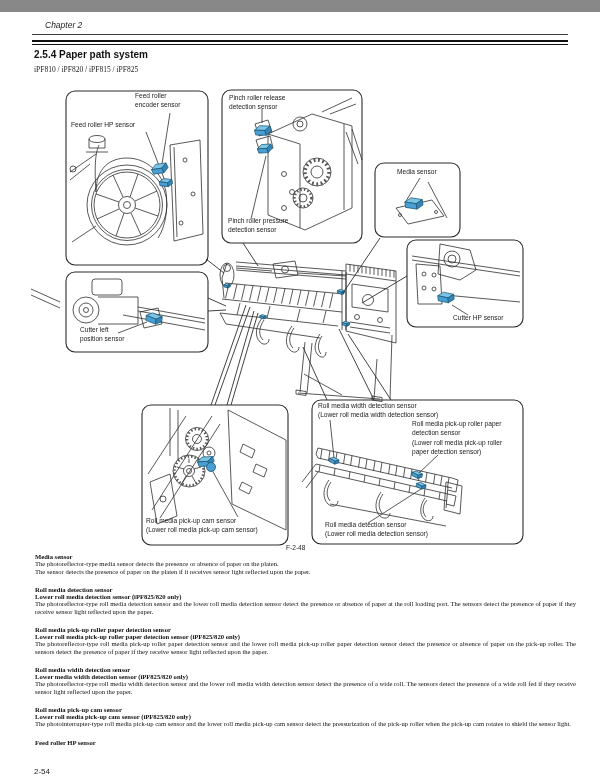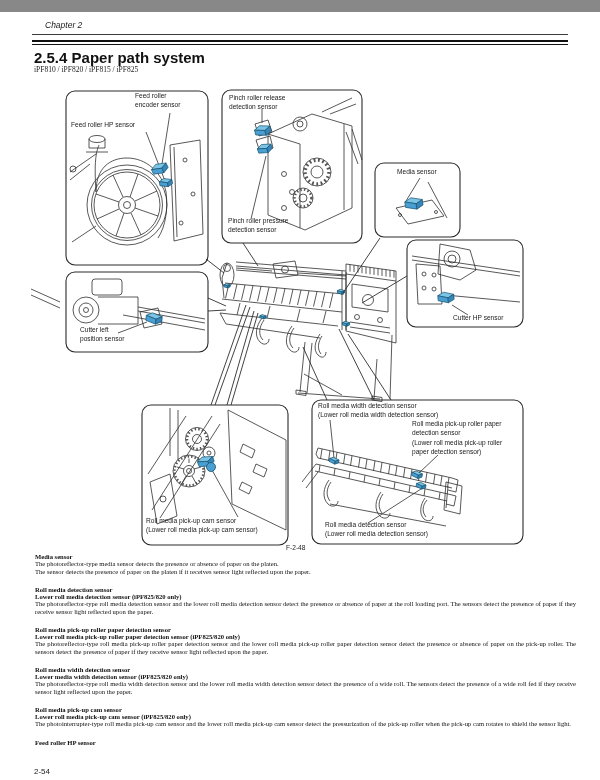--- a/index.html
+++ b/index.html
@@ -6,21 +6,21 @@
   .page {
     position:relative; width:600px; height:780px; background:#ffffff;
     font-family:"Liberation Sans", sans-serif; overflow:hidden; margin:12px auto;
     color:#111;
   }
   .chapter-label { position:absolute; left:45px; top:8px; font-size:8.5px; font-style:italic; color:#222; }
   .rule { position:absolute; left:32px; width:536px; background:#111; }
   .rule-thin1 { top:22px; height:1px; background:#3c3c3c; }
   .rule-thick { top:27.5px; height:2.6px; }
   .rule-thin2 { top:32px; height:1px; }
-  .section-title { position:absolute; left:34px; top:37px; font-size:15px; font-weight:bold; }
+  .section-title { position:absolute; left:34px; top:37px; font-size:10px; font-weight:bold; }
   .models-line { position:absolute; left:34px; top:53px; font-family:Liberation Serif, serif; font-size:7.5px; color:#222; }
 
   .figure-area { position:absolute; left:0; top:0; width:600px; height:780px; }
   svg.diagram { position:absolute; left:0; top:0; }
   svg.diagram * { vector-effect:non-scaling-stroke; }
 
   .callout { position:absolute; font-size:6.6px; line-height:9.4px; color:#1a1a1a; white-space:nowrap; }
   .fig-num { position:absolute; left:286px; top:532px; font-size:6.6px; color:#222; }
 
   .body-text { position:absolute; left:35px; top:541px; width:541px;

